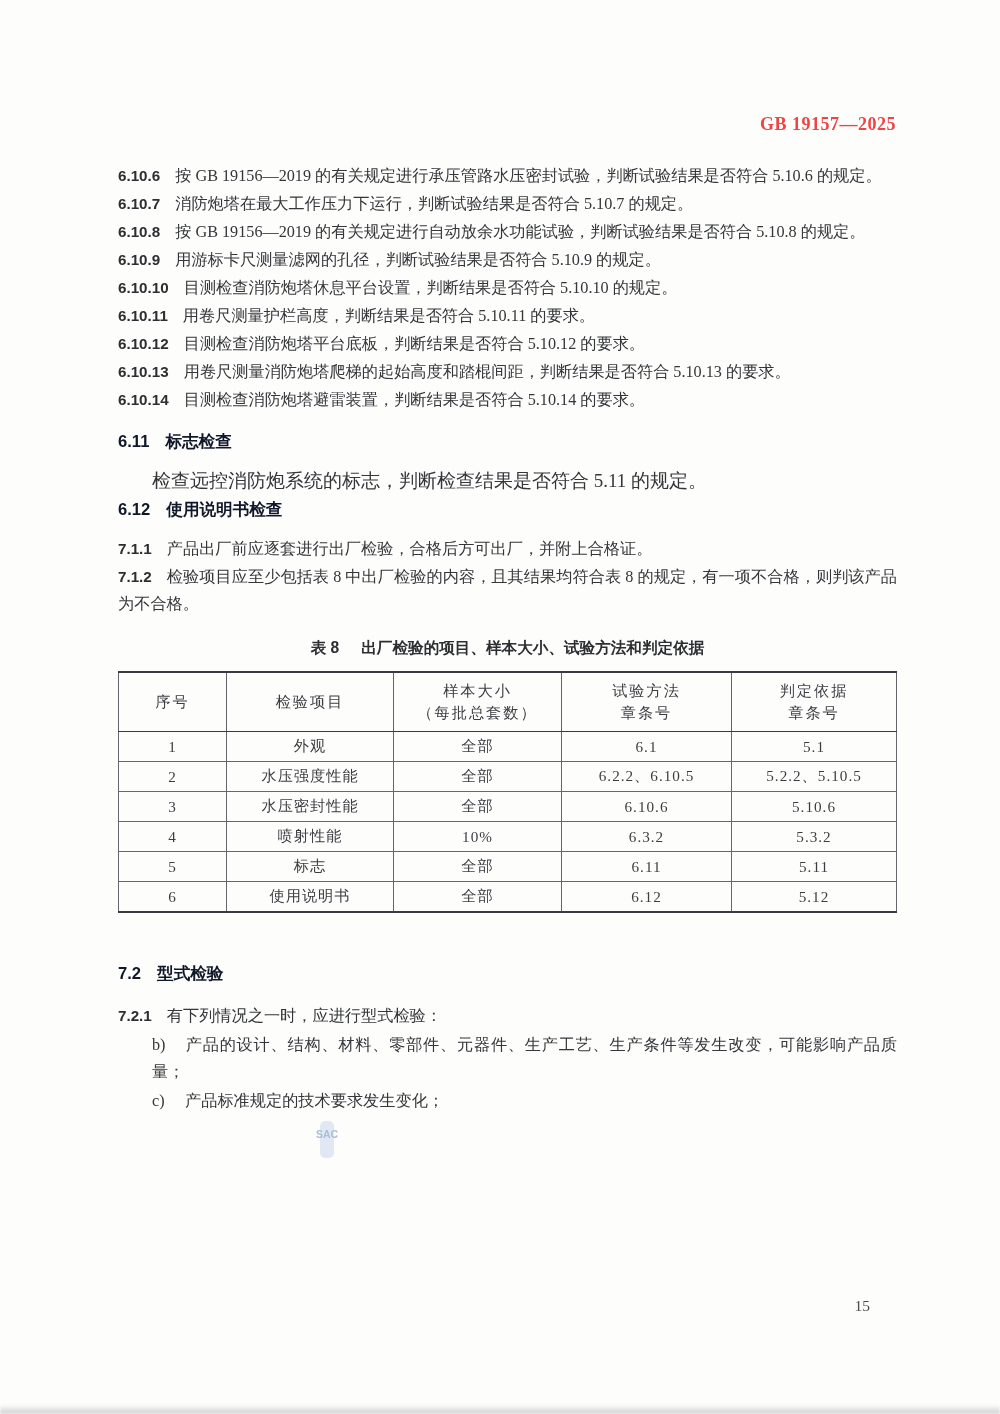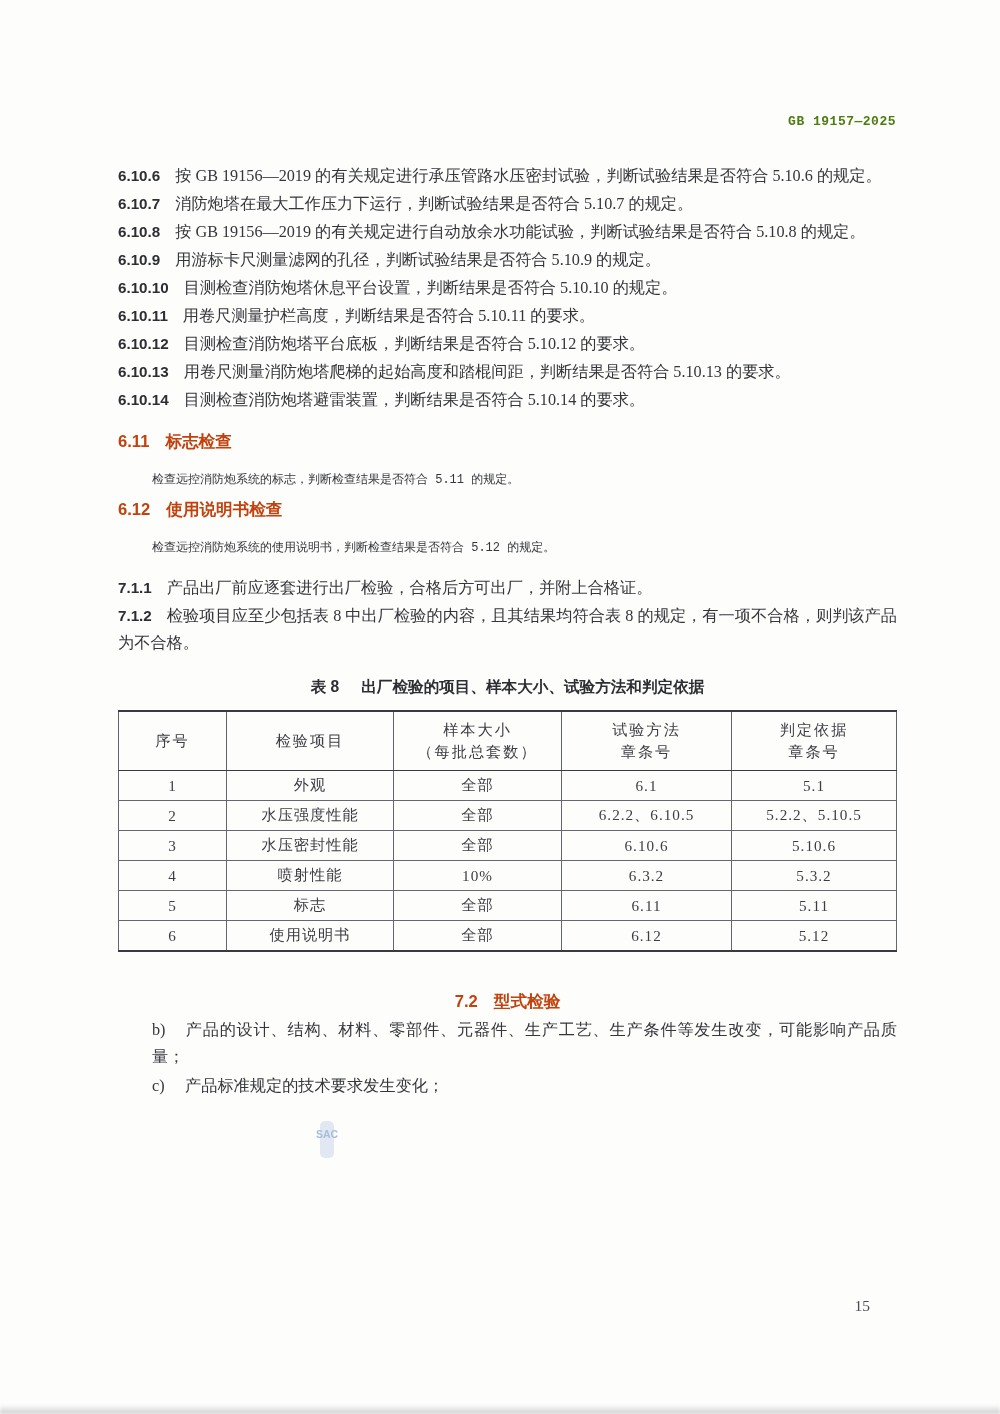--- a/index.html
+++ b/index.html
@@ -8,40 +8,40 @@
     position:relative;
     width:1000px; height:1414px;
     margin:0 auto;
     background:#fdfdfc;
     font-family:"Liberation Serif", serif;
     color:#35363a;
     overflow:hidden;
   }
   .doc-header {
     position:absolute; top:114px; right:104px;
-    font-family:Liberation Mono, monospace;
-    font-weight:bold; font-size:13px; letter-spacing:0.5px;
-    color:#4d7c0f;
+    font-family:Liberation Serif, serif;
+    font-weight:bold; font-size:18px; letter-spacing:0.5px;
+    color:#ef4444;
   }
   .content { position:absolute; left:118px; top:162px; width:779px; }
 
   p.clause { margin:0; font-size:16.2px; line-height:27px; text-align:justify; }
   .cnum {
     font-family:"Liberation Sans", sans-serif;
     font-weight:bold; font-size:15.2px; color:#2d2e32;
     margin-right:15px; white-space:nowrap;
   }
   h3.sub, h2.chapter {
     font-family:"Liberation Sans", sans-serif;
-    font-weight:bold; color:#c2410c;
+    font-weight:bold; color:#0f172a;
     font-size:16.6px; line-height:27px; margin:0;
   }
   h3.sub .hnum, h2.chapter .hnum { margin-right:16px; }
   h3.s611 { margin-top:14px; }
-  p.body-indent { margin:12px 0 0 0; text-indent:34px; font-size:12px; line-height:27px; text-align:justify;font-family:Liberation Mono, monospace; }
+  p.body-indent { margin:12px 0 0 0; text-indent:34px; font-size:19px; line-height:27px; text-align:justify; }
   h3.s612 { margin-top:2px; }
   h2.chapter { margin-top:29px; font-size:16.8px; }
   h3.s71 { margin-top:22px; }
   p.c711 { margin-top:12px; }
 
   .table-caption {
     margin:16px 0 0 0; text-align:center; line-height:27px;
     font-family:"Liberation Sans", sans-serif; font-weight:bold;
     font-size:15.6px; color:#2d2e32;
   }
@@ -59,21 +59,21 @@
     line-height:22px; letter-spacing:2px; padding:0;
   }
   table.t8 td {
     height:29px; text-align:center;
     border:1px solid #66676c; padding:0;
     letter-spacing:1px;
   }
   table.t8 tbody tr:last-child td { border-bottom:2.3px solid #3a3b40; }
   .th-line { display:block; }
 
-  h3.s72 { margin-top:36px;text-align:center; }
+  h3.s72 { margin-top:47px; }
   p.c721 { margin-top:15px; }
   p.list { margin:2px 0 0 34px; font-size:16.2px; line-height:27px; text-align:justify; }
   p.list .lbl { display:inline-block; width:33px; }
 
   .watermark {
     position:absolute; left:320px; top:1121px;
     width:14px; height:37px;
     background:#e1e8f3; border-radius:5px;
     display:flex; justify-content:center;
     font-family:"Liberation Sans", sans-serif; font-weight:bold;
@@ -106,21 +106,20 @@
     <p class="clause"><span class="cnum">6.10.10</span><span>目测检查消防炮塔休息平台设置，判断结果是否符合 5.10.10 的规定。</span></p>
     <p class="clause"><span class="cnum">6.10.11</span><span>用卷尺测量护栏高度，判断结果是否符合 5.10.11 的要求。</span></p>
     <p class="clause"><span class="cnum">6.10.12</span><span>目测检查消防炮塔平台底板，判断结果是否符合 5.10.12 的要求。</span></p>
     <p class="clause"><span class="cnum">6.10.13</span><span>用卷尺测量消防炮塔爬梯的起始高度和踏棍间距，判断结果是否符合 5.10.13 的要求。</span></p>
     <p class="clause"><span class="cnum">6.10.14</span><span>目测检查消防炮塔避雷装置，判断结果是否符合 5.10.14 的要求。</span></p>
 
     <h3 class="sub s611"><span class="hnum">6.11</span><span>标志检查</span></h3>
     <p class="body-indent">检查远控消防炮系统的标志，判断检查结果是否符合 5.11 的规定。</p>
 
     <h3 class="sub s612"><span class="hnum">6.12</span><span>使用说明书检查</span></h3>
-    <p class="body-indent">检查远控消防炮系统的使用说明书，判断检查结果是否符合 5.12 的规定。</p>
 
 
     <p class="clause c711"><span class="cnum">7.1.1</span><span>产品出厂前应逐套进行出厂检验，合格后方可出厂，并附上合格证。</span></p>
     <p class="clause"><span class="cnum">7.1.2</span><span>检验项目应至少包括表 8 中出厂检验的内容，且其结果均符合表 8 的规定，有一项不合格，则判该产品为不合格。</span></p>
 
     <div class="table-caption"><span class="tlabel">表 8</span><span>出厂检验的项目、样本大小、试验方法和判定依据</span></div>
 
     <table class="t8">
       <colgroup>
         <col style="width:108px">
@@ -191,20 +190,21 @@
           <td>6</td>
           <td>使用说明书</td>
           <td>全部</td>
           <td>6.12</td>
           <td>5.12</td>
         </tr>
       </tbody>
     </table>
 
     <h3 class="sub s72"><span class="hnum">7.2</span><span>型式检验</span></h3>
+    <p class="clause c721"><span class="cnum">7.2.1</span><span>有下列情况之一时，应进行型式检验：</span></p>
     <p class="list"><span class="lbl">b)</span><span>产品的设计、结构、材料、零部件、元器件、生产工艺、生产条件等发生改变，可能影响产品质量；</span></p>
     <p class="list"><span class="lbl">c)</span><span>产品标准规定的技术要求发生变化；</span></p>
 
   </div>
 
   <div class="watermark">SAC</div>
   <div class="page-num">15</div>
   <div class="smudge"></div>
 
 </div>

